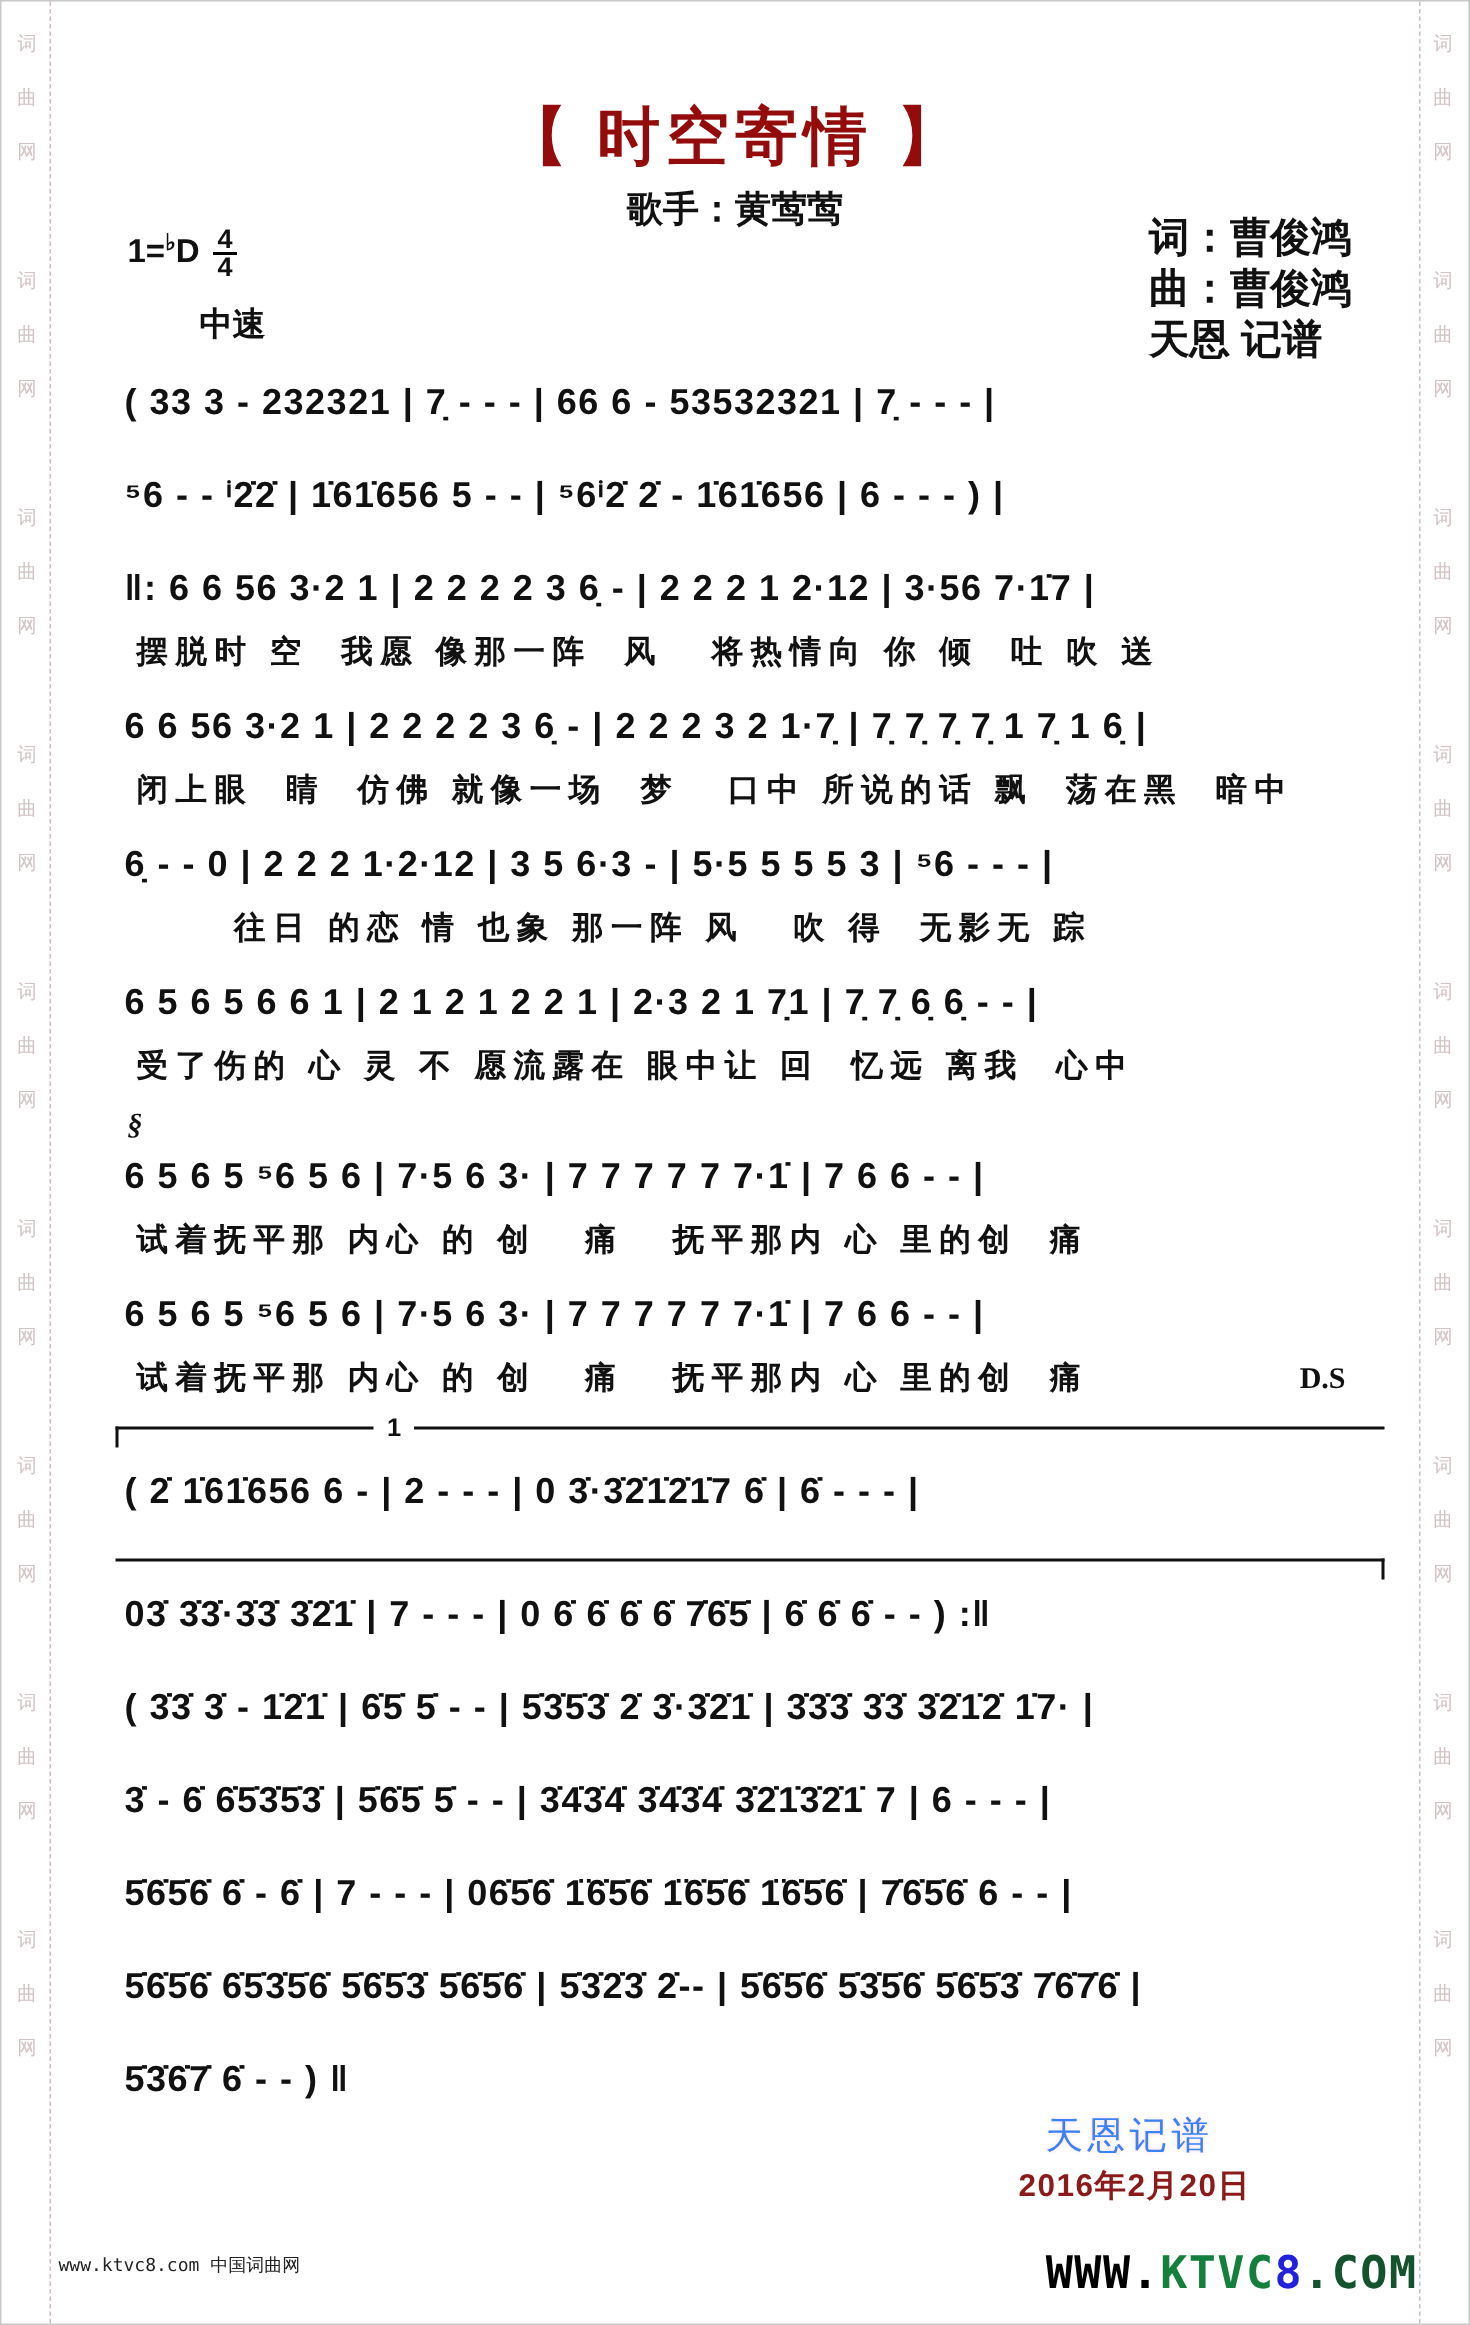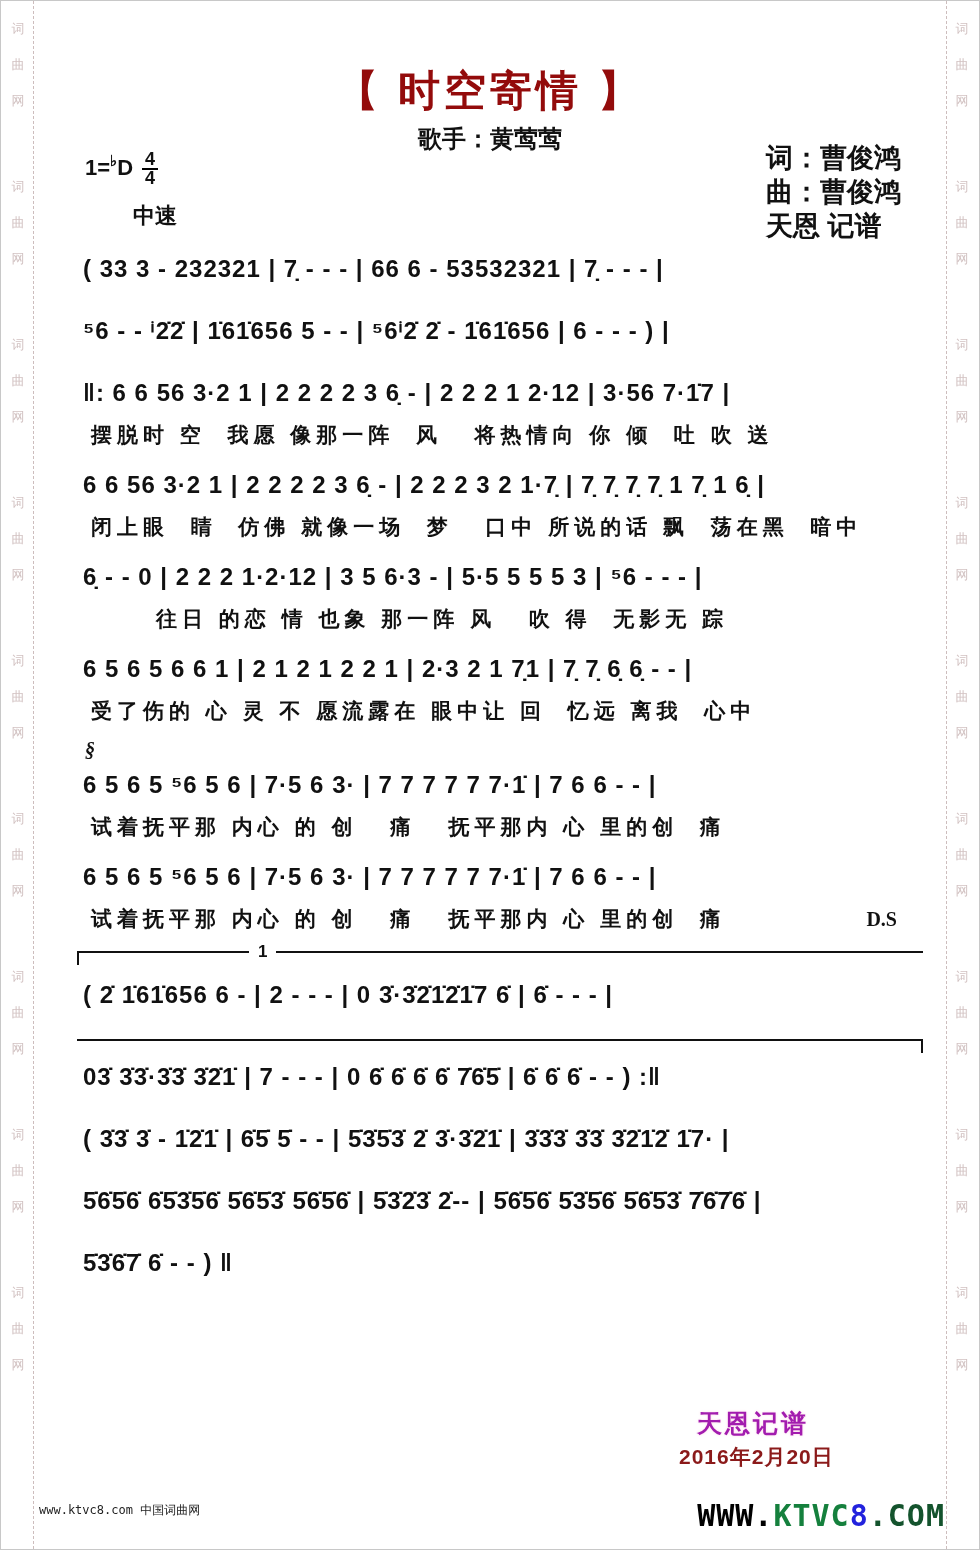--- a/index.html
+++ b/index.html
@@ -42,22 +42,22 @@
   .seg{padding-top:24px;}
   .segno{position:absolute;top:0;left:2px;font:italic bold 20px "Liberation Serif",serif;}
   .volta-start{padding-top:26px;}
   .volta-end{padding-top:20px;}
   .volta{position:absolute;top:4px;left:-6px;right:-12px;height:12px;border-top:2px solid #111;}
   .volta-start .volta{border-left:2px solid #111;}
   .volta-end .volta{border-right:2px solid #111;}
   .vlab{position:absolute;top:-11px;left:170px;background:#fff;padding:0 9px;
         font:bold 17px "Liberation Sans",sans-serif;}
   
-  .stamp{position:absolute;left:696px;top:1406px;font-weight:bold;font-size:25px;
-         letter-spacing:3px;color:#a21caf;
+  .stamp{position:absolute;left:696px;top:1406px;font-weight:normal;font-size:25px;
+         letter-spacing:3px;color:#3b82f6;
          text-shadow:0 0 3px #ffd7e8,0 0 1px #ffffff;}
   .date{position:absolute;left:678px;top:1442px;font-weight:bold;font-size:21px;
         letter-spacing:1px;color:#8b1a1a;}
   
   .f-left{position:absolute;left:38px;bottom:30px;font-size:12px;color:#222;
           font-family:"DejaVu Sans Mono",monospace;}
   .f-logo{position:absolute;right:34px;bottom:16px;font-weight:bold;font-size:30px;
           font-family:"DejaVu Sans Mono",monospace;letter-spacing:1px;}
   .f-logo .c-www{color:#000000;}
   .f-logo .c-ktvc{color:#15803d;}
@@ -230,20 +230,26 @@
       <div class="notes">( 2̇ 1̇61̇656 6 - | 2 - - - | 0 3̇·3̇2̇1̇2̇1̇7 6̇ | 6̇ - - - |</div>
     </div>
     <div class="line volta-end">
       <div class="volta"></div>
       <div class="notes">03̇ 3̇3̇·3̇3̇ 3̇2̇1̇ | 7 - - - | 0 6̇ 6̇ 6̇ 6̇ 7̇6̇5̇ | 6̇ 6̇ 6̇ - - ) :‖</div>
     </div>
     <div class="line">
       <div class="notes">( 3̇3̇ 3̇ - 1̇2̇1̇ | 6̇5̇ 5̇ - - | 5̇3̇5̇3̇ 2̇ 3̇·3̇2̇1̇ | 3̇3̇3̇ 3̇3̇ 3̇2̇1̇2̇ 1̇7· |</div>
     </div>
     <div class="line">
+      <div class="notes">3̇ - 6̇ 6̇5̇3̇5̇3̇ | 5̇6̇5̇ 5̇ - - | 3̇4̇3̇4̇ 3̇4̇3̇4̇ 3̇2̇1̇3̇2̇1̇ 7 | 6 - - - |</div>
+    </div>
+    <div class="line">
+      <div class="notes">5̇6̇5̇6̇ 6̇ - 6̇ | 7 - - - | 06̇5̇6̇ 1̈6̇5̇6̇ 1̈6̇5̇6̇ 1̈6̇5̇6̇ | 7̇6̇5̇6̇ 6 - - |</div>
+    </div>
+    <div class="line">
       <div class="notes">5̇6̇5̇6̇ 6̇5̇3̇5̇6̇ 5̇6̇5̇3̇ 5̇6̇5̇6̇ | 5̇3̇2̇3̇ 2̇-- | 5̇6̇5̇6̇ 5̇3̇5̇6̇ 5̇6̇5̇3̇ 7̇6̇7̇6̇ |</div>
     </div>
     <div class="line">
       <div class="notes">5̇3̇6̇7̇  6̇ - - ) ‖</div>
     </div>
   </div>
 
 <div class="stamp">天恩记谱</div>
 <div class="date">2016年2月20日</div>
 

